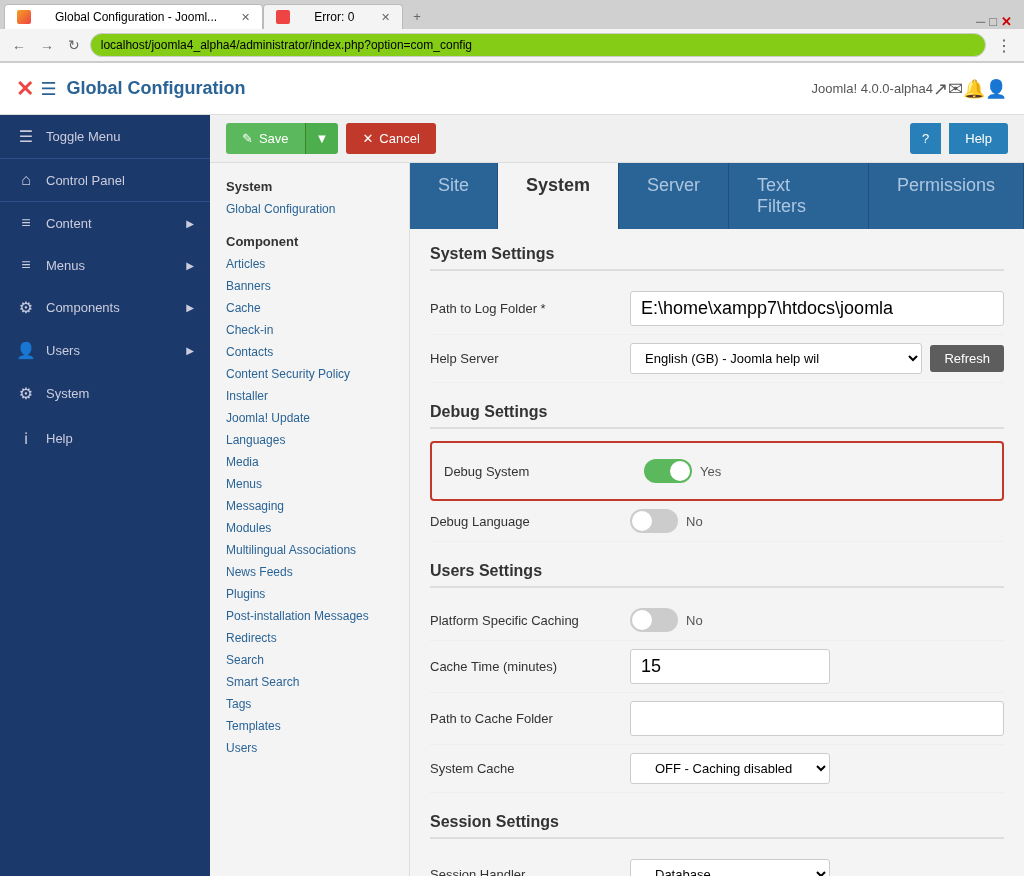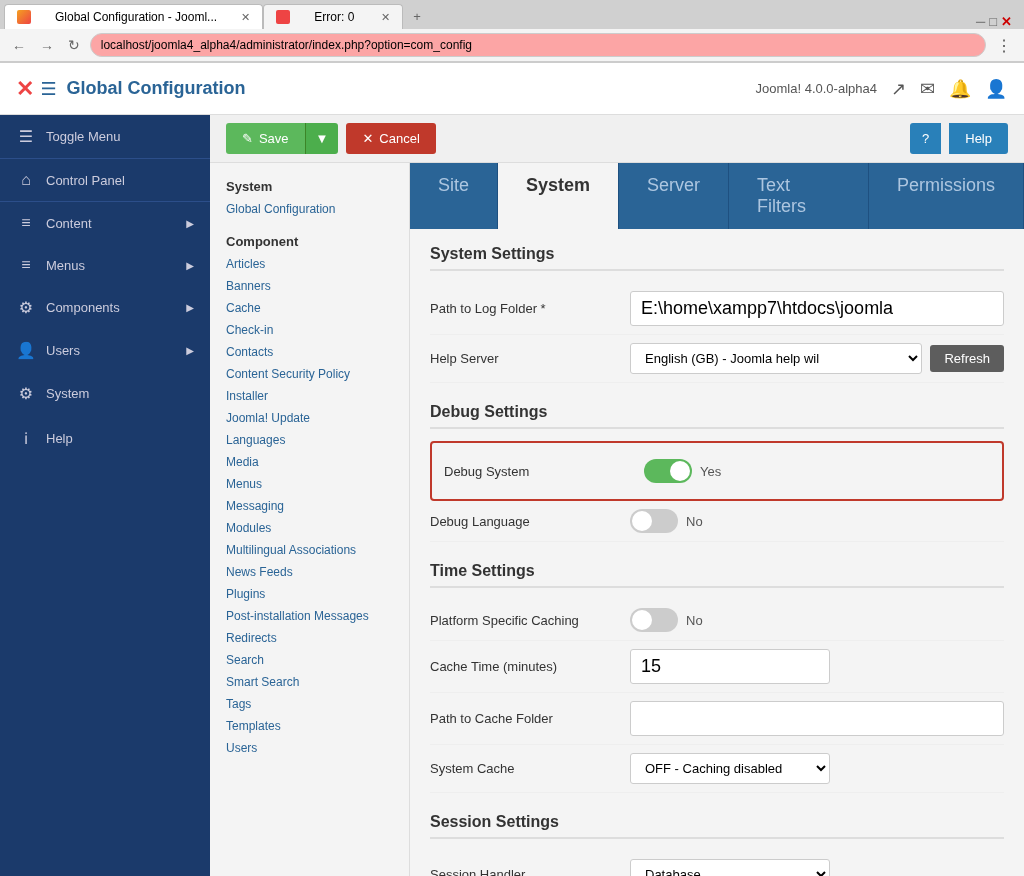--- a/index.html
+++ b/index.html
@@ -9,30 +9,30 @@
     .browser-chrome { background: #e8e8e8; border-bottom: 1px solid #ccc; }
     .browser-tabs { display: flex; align-items: flex-end; padding: 4px 4px 0; background: #d0d0d0; }
     .browser-tab { display: flex; align-items: center; gap: 24px; padding: 5px 12px; background: #f4f4f4; border: 1px solid #bbb; border-bottom: none; border-radius: 4px 4px 0 0; font-size: 12px; min-width: 140px; }
     .browser-tab.active { background: #fff; }
     .browser-tab-icon { width: 14px; height: 14px; background: #e44; border-radius: 2px; display: inline-block; }
     .browser-tab-icon.joomla { background: linear-gradient(135deg, #f4a020, #e44); }
     .browser-tab-close { margin-left: auto; cursor: pointer; color: #666; font-size: 11px; }
     .browser-tab-new { padding: 5px 10px; cursor: pointer; color: #666; }
     .browser-addressbar { display: flex; align-items: center; padding: 4px 8px; gap: 6px; background: #f4f4f4; border-bottom: 1px solid #ccc; }
     .browser-nav-btn { background: none; border: none; cursor: pointer; color: #666; font-size: 14px; padding: 2px 4px; }
-    .browser-url { flex: 1; border: 1px solid #ccc; border-radius: 12px; padding: 4px 10px; font-size: 12px; background: #fca5a5; }
+    .browser-url { flex: 1; border: 1px solid #ccc; border-radius: 12px; padding: 4px 10px; font-size: 12px; background: #84cc16; }
     .browser-menu-btn { background: none; border: none; cursor: pointer; color: #555; font-size: 16px; padding: 2px 4px; }
 
     
     .app { display: flex; flex-direction: column; height: calc(876px - 60px); }
     .app-header { background: #fff; border-bottom: 1px solid #ddd; display: flex; align-items: center; padding: 0 16px; height: 52px; }
     .app-header-logo { color: #e44; font-size: 24px; font-weight: bold; margin-right: 16px; }
     .app-header-menu-icon { color: #2a6496; font-size: 18px; margin-right: 10px; cursor: pointer; }
     .app-header-title { color: #2a6496; font-size: 18px; font-weight: bold; flex: 1; }
-    .app-header-right { display: flex; align-items: center; gap: 14px; color: #555; font-size: 13px; }
+    .app-header-right { display: flex; align-items: center; color: #555; font-size: 13px; }
     .app-header-icon { font-size: 18px; color: #555; cursor: pointer; }
 
     
     .app-body { display: flex; flex: 1; overflow: hidden; }
 
     
     .sidebar { background: #1b3a6b; width: 210px; min-width: 210px; color: #fff; display: flex; flex-direction: column; overflow-y: auto; }
     .sidebar-item { display: flex; align-items: center; gap: 10px; padding: 12px 16px; cursor: pointer; font-size: 13px; color: #ccd; }
     .sidebar-item-icon { font-size: 16px; width: 20px; text-align: center; }
     .sidebar-item-label { font-weight: 500; }
@@ -65,21 +65,21 @@
     .comp-link { display: block; padding: 4px 16px; color: #2a6496; font-size: 12px; cursor: pointer; text-decoration: none; }
 
     
     .settings-section { margin-bottom: 20px; }
     .settings-section-title { font-size: 16px; font-weight: bold; color: #333; border-bottom: 2px solid #ddd; padding-bottom: 6px; margin-bottom: 12px; }
 
     .form-row { display: flex; align-items: center; padding: 8px 0; border-bottom: 1px solid #eee; }
     .form-label { width: 200px; min-width: 200px; font-size: 13px; color: #333; }
     .form-control { flex: 1; }
     .form-input { width: 100%; border: 1px solid #ccc; border-radius: 3px; padding: 6px 10px; font-size: 18px; background: #fff; }
-    .form-select { width: 100%; border: 1px solid #ccc; border-radius: 3px; padding: 6px 10px; font-size: 13px; background: #fff; }
+    .form-select { width: 100%; border: 1px solid #ccc; border-radius: 3px; padding: 6px 20px; font-size: 13px; background: #fff; }
     .help-server-row { display: flex; gap: 8px; align-items: center; }
     .help-server-select { flex: 1; border: 1px solid #ccc; border-radius: 3px; padding: 6px 10px; font-size: 13px; background: #fff; }
     .refresh-btn { background: #5d5d5d; color: #fff; border: none; border-radius: 3px; padding: 6px 14px; cursor: pointer; font-size: 13px; }
 
     
     .toggle-wrap { display: flex; align-items: center; gap: 8px; }
     .toggle { position: relative; display: inline-block; width: 48px; height: 24px; }
     .toggle input { opacity: 0; width: 0; height: 0; }
     .toggle-slider { position: absolute; inset: 0; background: #ccc; border-radius: 12px; cursor: pointer; }
     .toggle-slider::before { content: ''; position: absolute; width: 20px; height: 20px; left: 2px; top: 2px; background: #fff; border-radius: 50%; transition: 0.2s; }
@@ -295,21 +295,21 @@
                       <input type="checkbox" style="">
                       <span class="toggle-slider"></span>
                     </label>
                     <span class="toggle-label">No</span>
                   </div>
                 </div>
               </div>
             </div>
 
             <div class="settings-section">
-              <div class="settings-section-title">Time Settings</div>
+              <div class="settings-section-title">Users Settings</div>
               <div class="form-row">
                 <div class="form-label">Platform Specific Caching</div>
                 <div class="form-control">
                   <div class="toggle-wrap">
                     <label class="toggle">
                       <input type="checkbox" style="">
                       <span class="toggle-slider"></span>
                     </label>
                     <span class="toggle-label">No</span>
                   </div>

